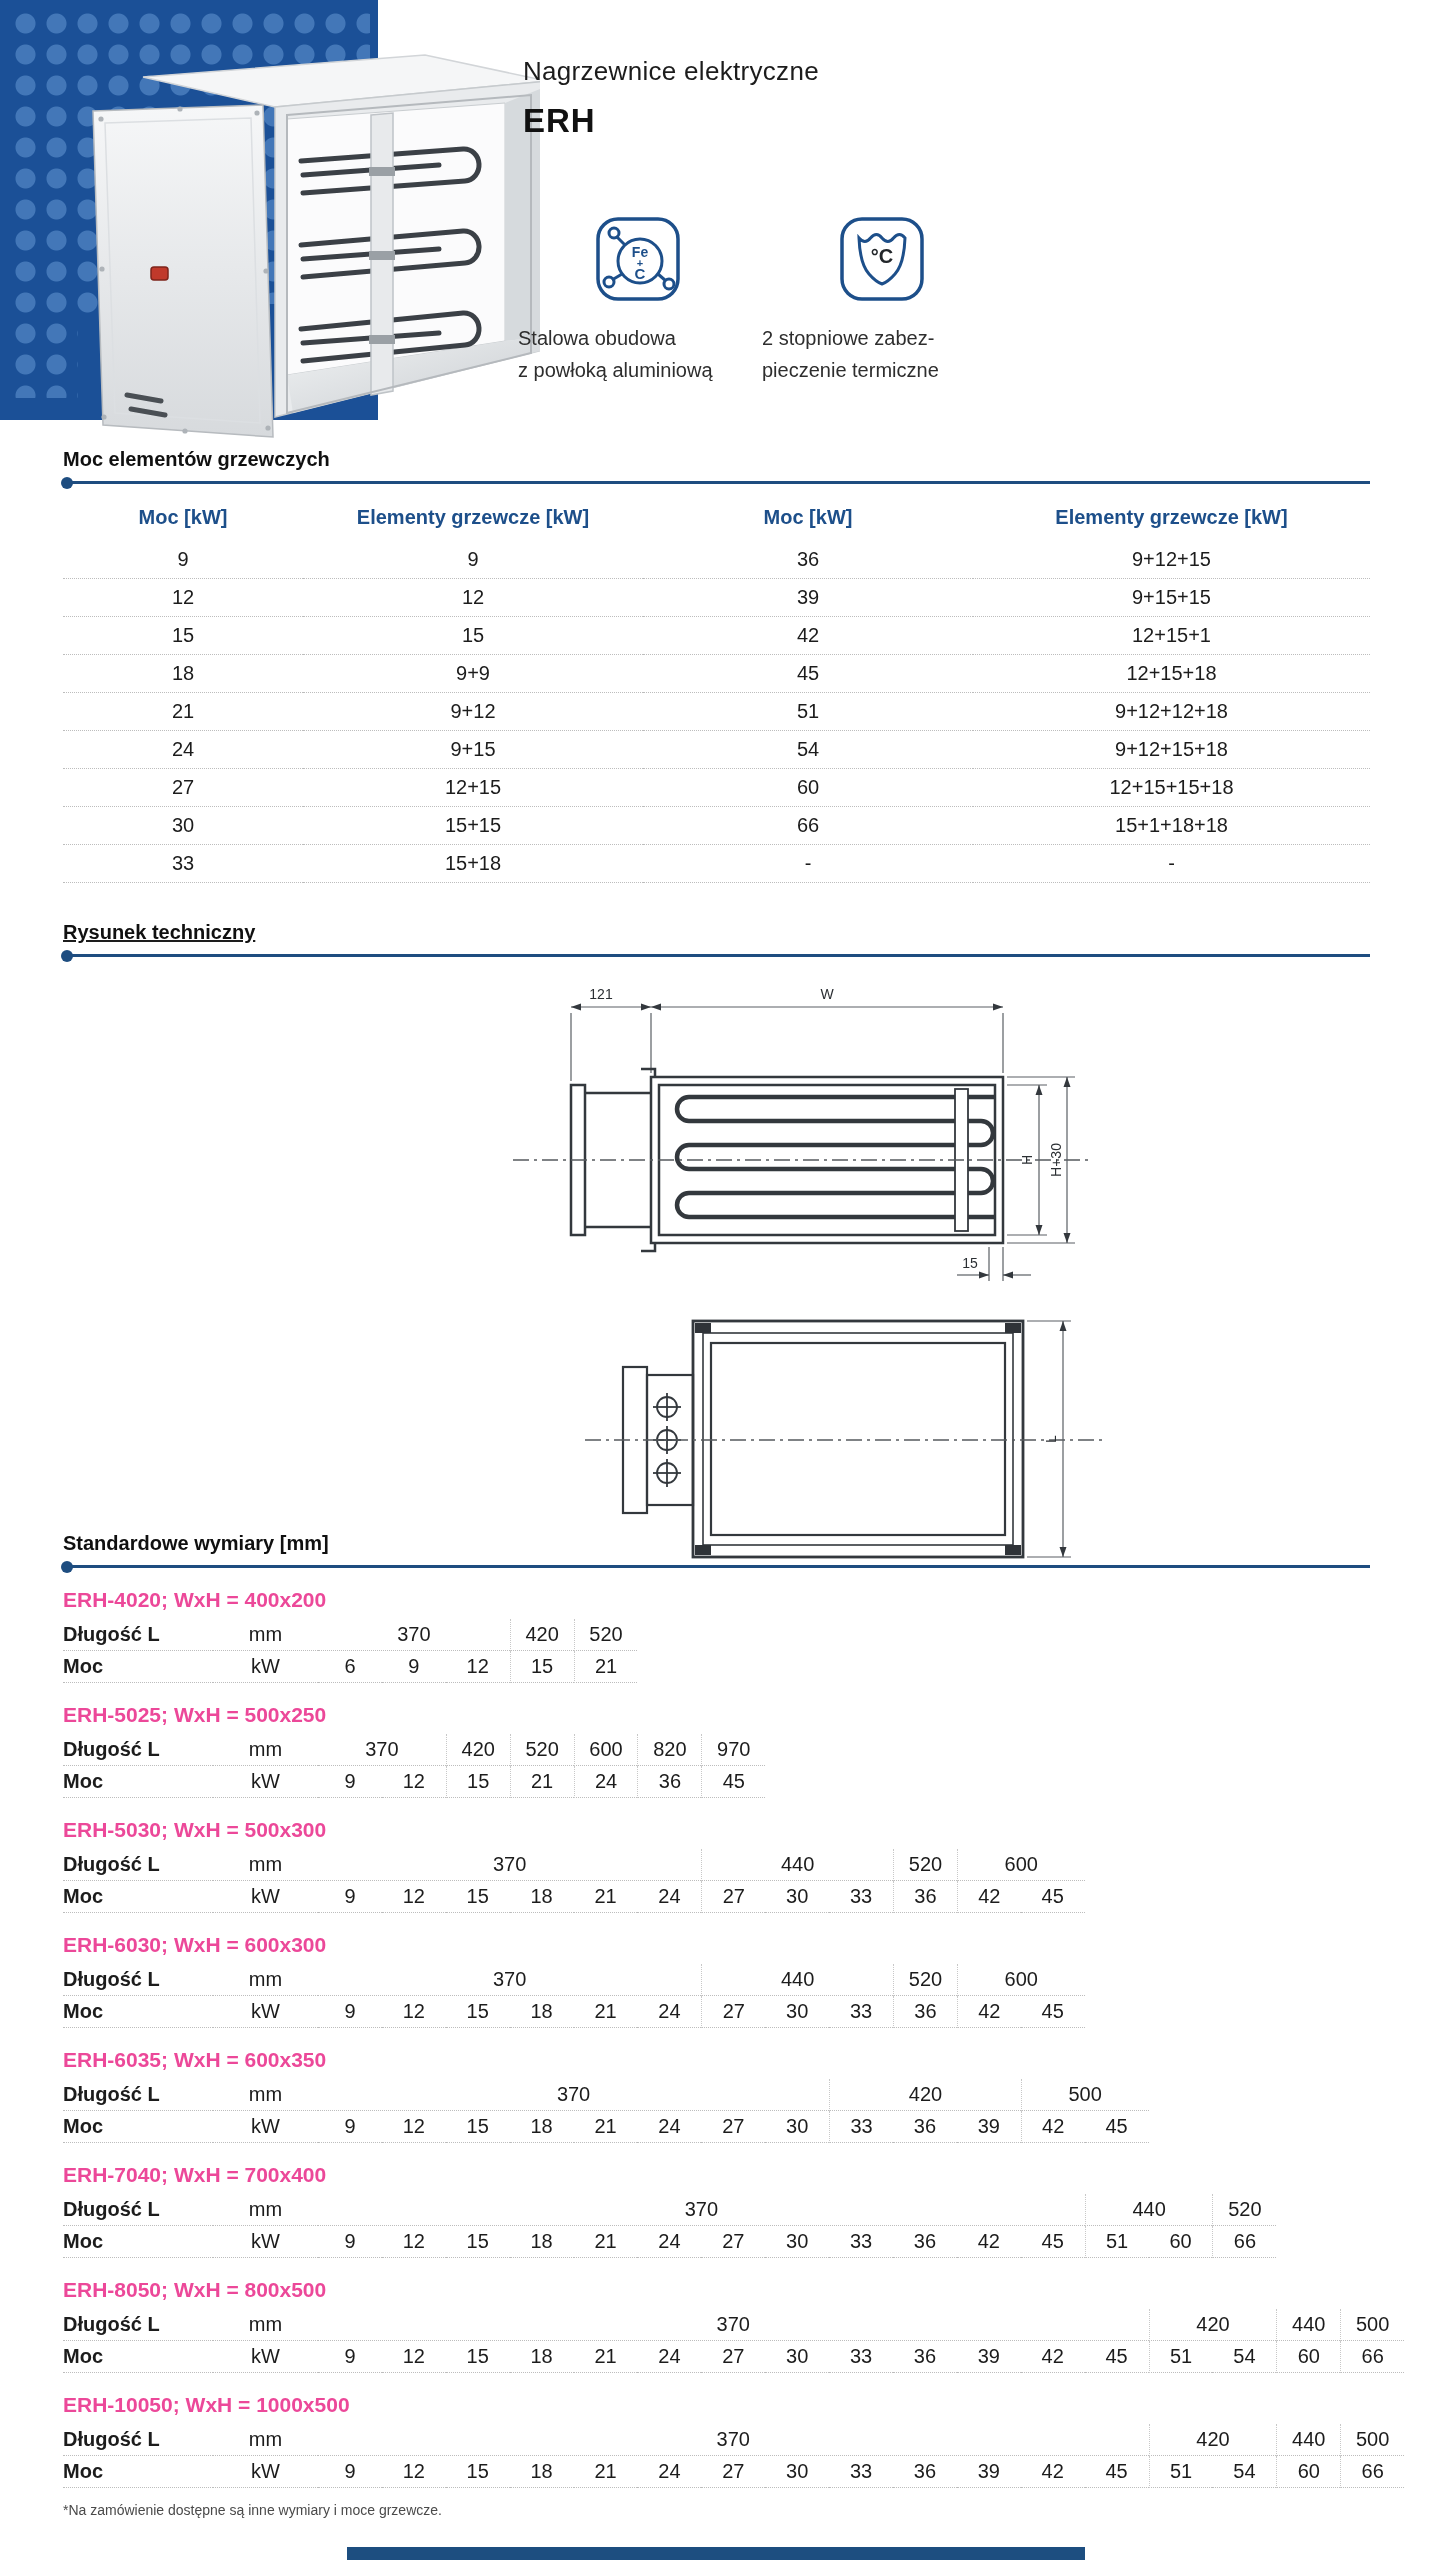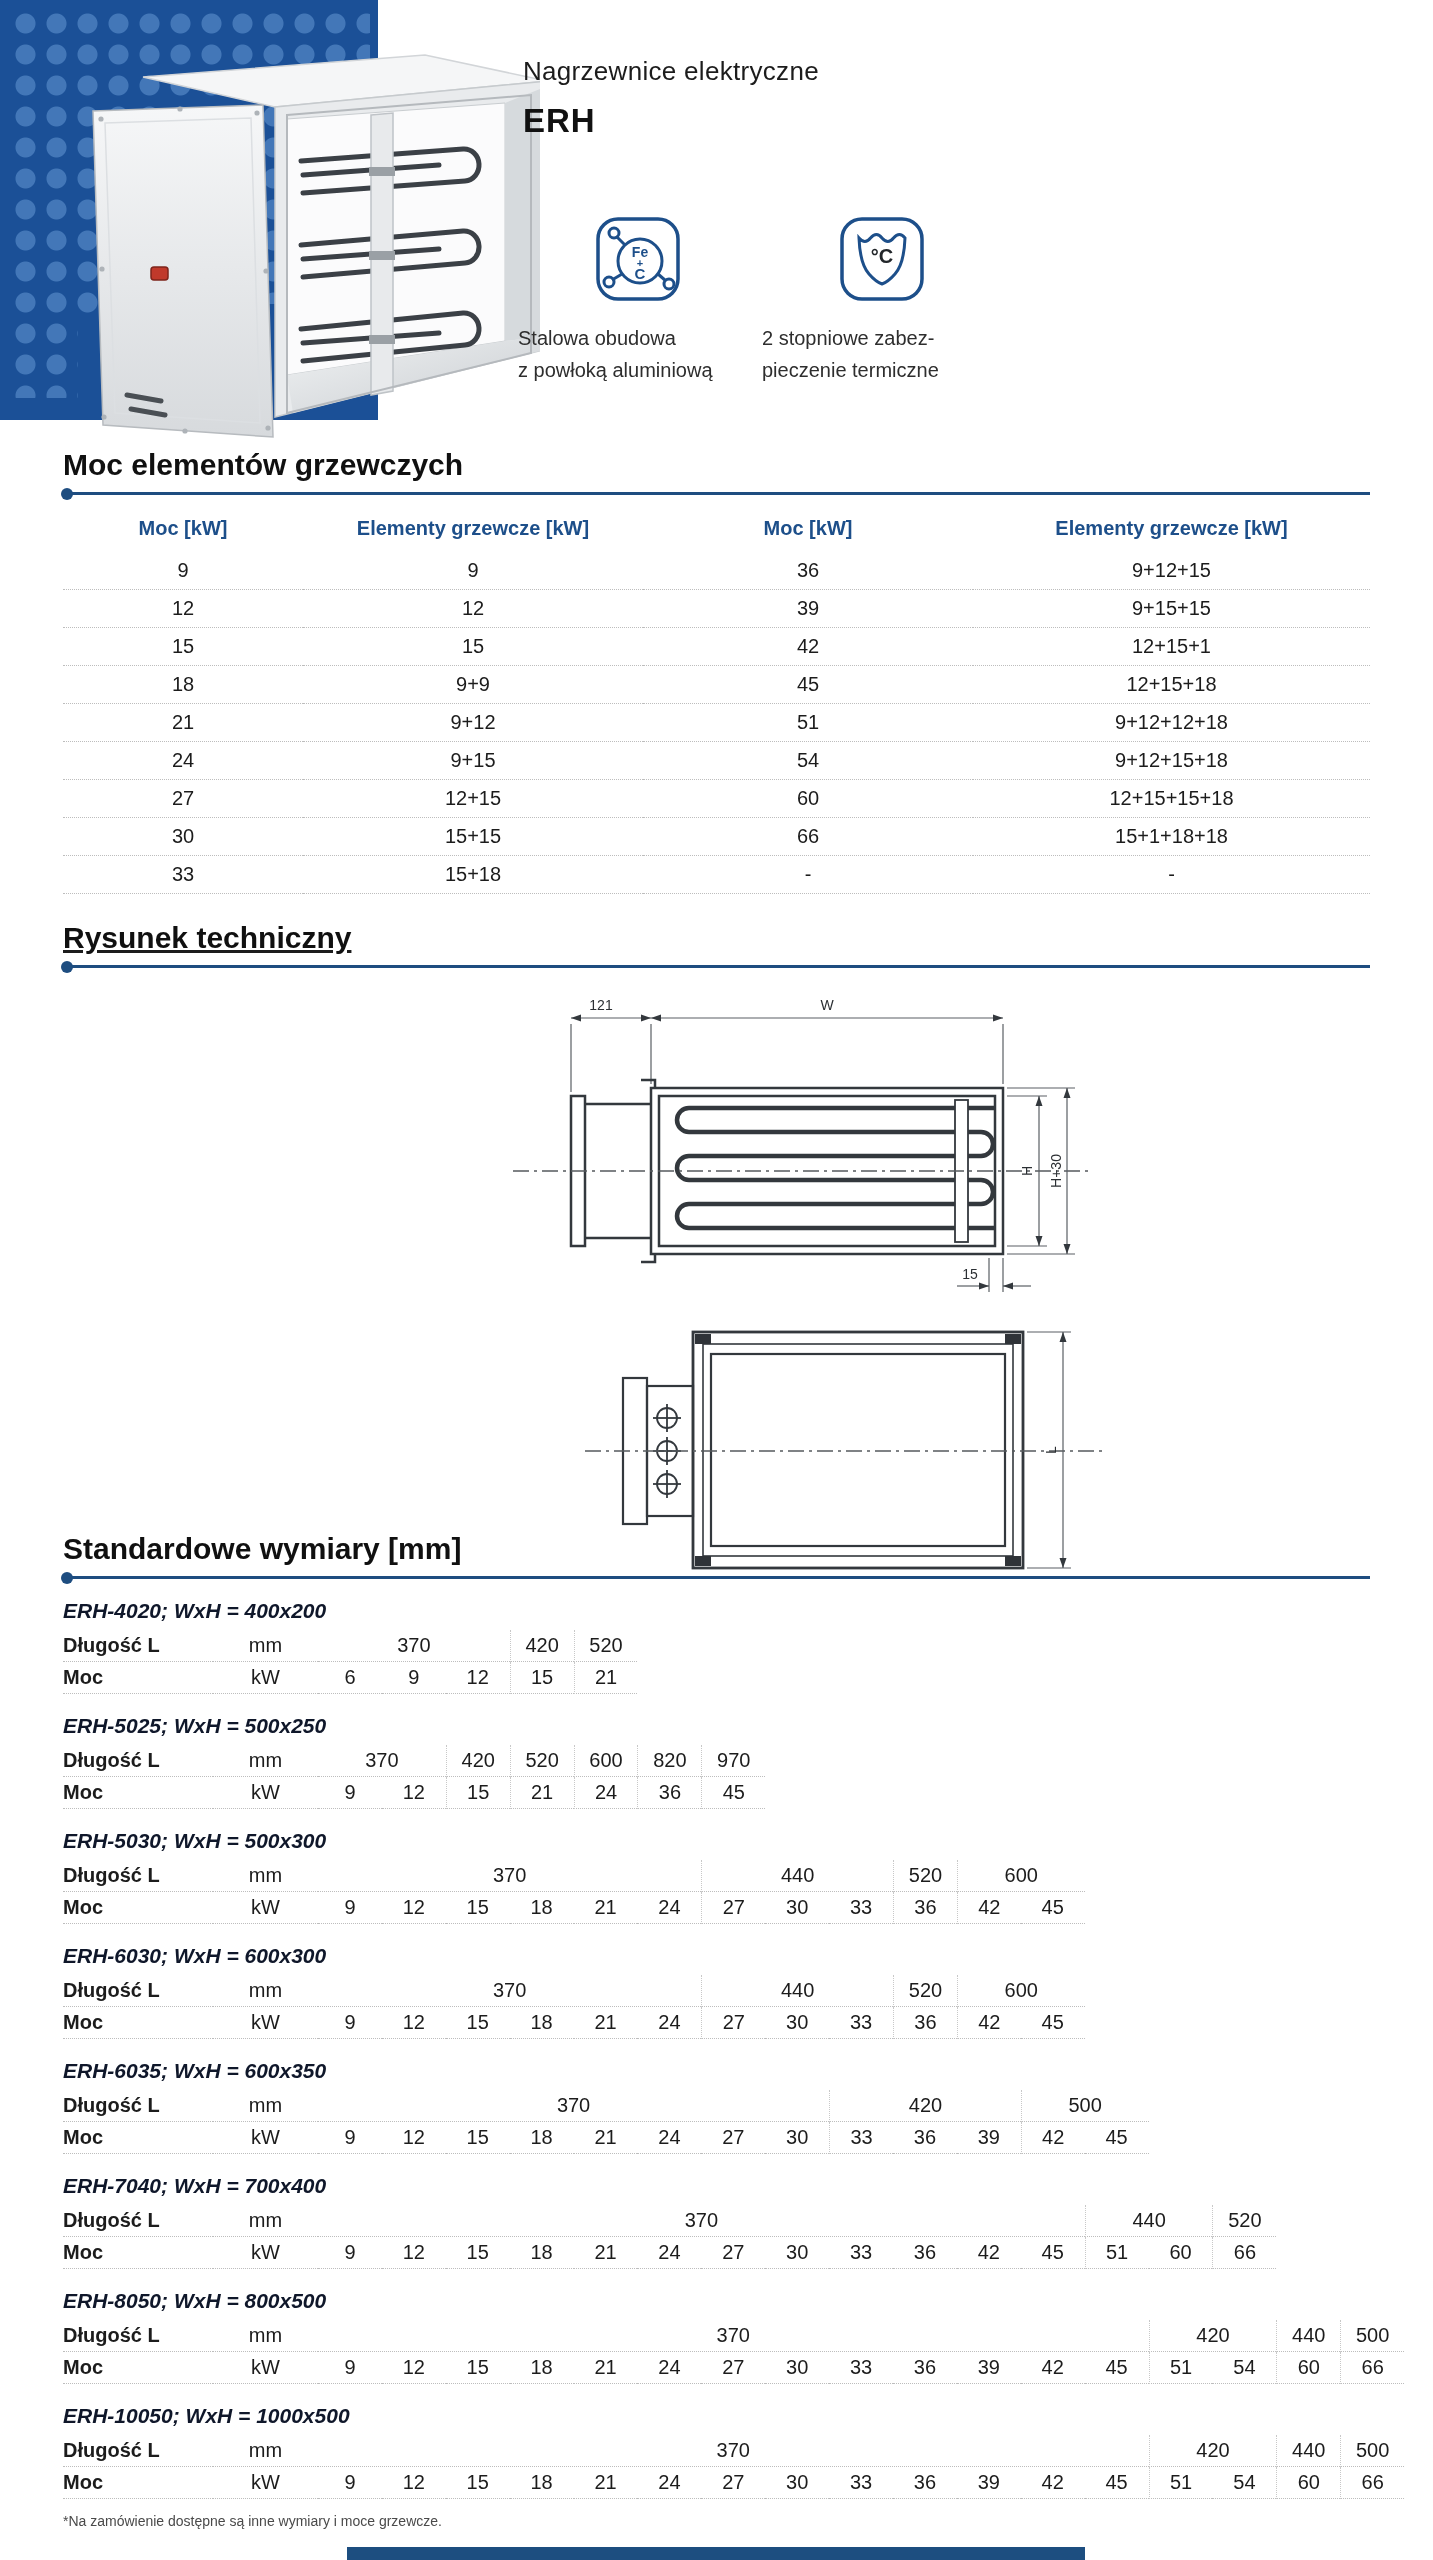--- a/index.html
+++ b/index.html
@@ -19,36 +19,36 @@
   .title-block{position:absolute;left:523px;top:56px;}
   .title-line1{font-size:26px;font-weight:400;color:#1c1c1c;letter-spacing:.3px;}
   .title-line2{font-size:33px;font-weight:700;color:#111;margin-top:15px;letter-spacing:1px;}
   .feature{position:absolute;top:216px;width:240px;text-align:left;}
   .feature-1{left:518px;}
   .feature-2{left:762px;}
   .feature svg{display:block;margin:0 auto;}
   .feature-caption{margin-top:20px;font-size:20px;line-height:32px;color:#2e2e2e;}
   
   .section{position:absolute;left:63px;width:1307px;}
-  .sec-title{font-size:30px;font-weight:700;color:#101010;}
+  .sec-title{font-size:20px;font-weight:700;color:#101010;}
   .sec-rule{margin-top:10px;height:3px;background:#1e4d80;position:relative;}
   .sec-rule::before{content:'';position:absolute;left:-2px;top:-4.5px;width:12px;height:12px;border-radius:50%;background:#1e4d80;}
   
   #power-grid{display:grid;grid-template-columns:240px 340px 330px 397px;margin-top:12px;}
   .pt-head{color:#1d4f8a;font-weight:700;font-size:20px;text-align:center;padding:10px 0 12px;}
   .pt-cell{font-size:20px;text-align:center;height:37px;line-height:37px;border-bottom:1px dotted #bdbdbd;color:#1c1c1c;}
   
   #drawing-area{position:relative;height:640px;}
   .draw-svg{position:absolute;}
   .tech{stroke:#33383d;fill:none;}
   .tech-thin{stroke:#5a5f64;fill:none;}
   .dim-text{font-size:14px;fill:#2b2f33;font-family:"Liberation Sans",sans-serif;}
   
   .dim-block{margin-top:20px;}
-  .model-title{color:#0f172a;font-weight:700;font-size:21px;line-height:24px;margin-bottom:7px;font-style:italic;}
+  .model-title{color:#ec4899;font-weight:700;font-size:21px;line-height:24px;margin-bottom:7px;}
   .dim-grid{display:grid;}
   .dg-cell{font-size:20px;height:31px;line-height:31px;border-bottom:1px dotted #bdbdbd;text-align:center;color:#1c1c1c;}
   .dg-label{text-align:left;font-weight:700;}
   .dg-unit{text-align:center;}
   .grp-sep{border-left:1px dotted #c8c8c8;}
   .footnote{margin-top:14px;font-size:14px;color:#4a4a4a;}
   .bottom-bar{position:absolute;left:347px;top:2547px;width:738px;height:13px;background:#1d4e80;}
 </style>
 </head>
 <body>

